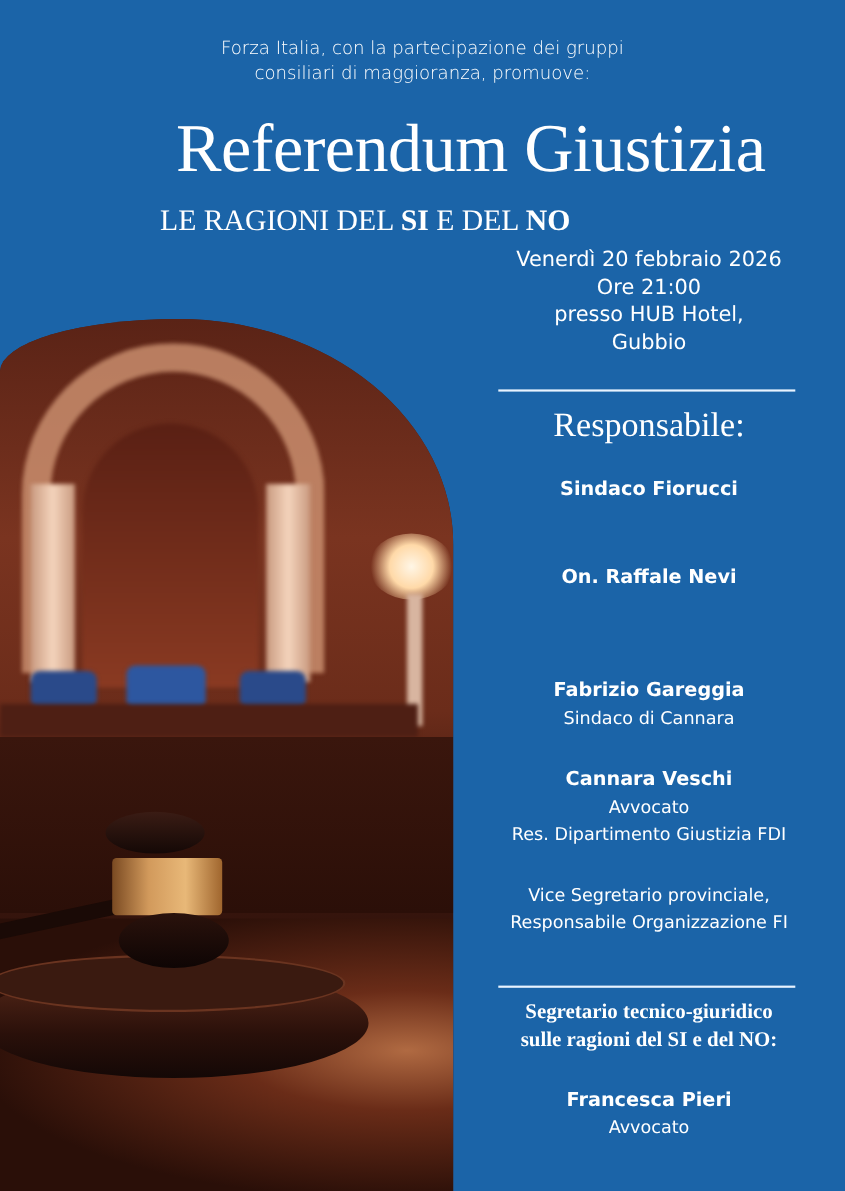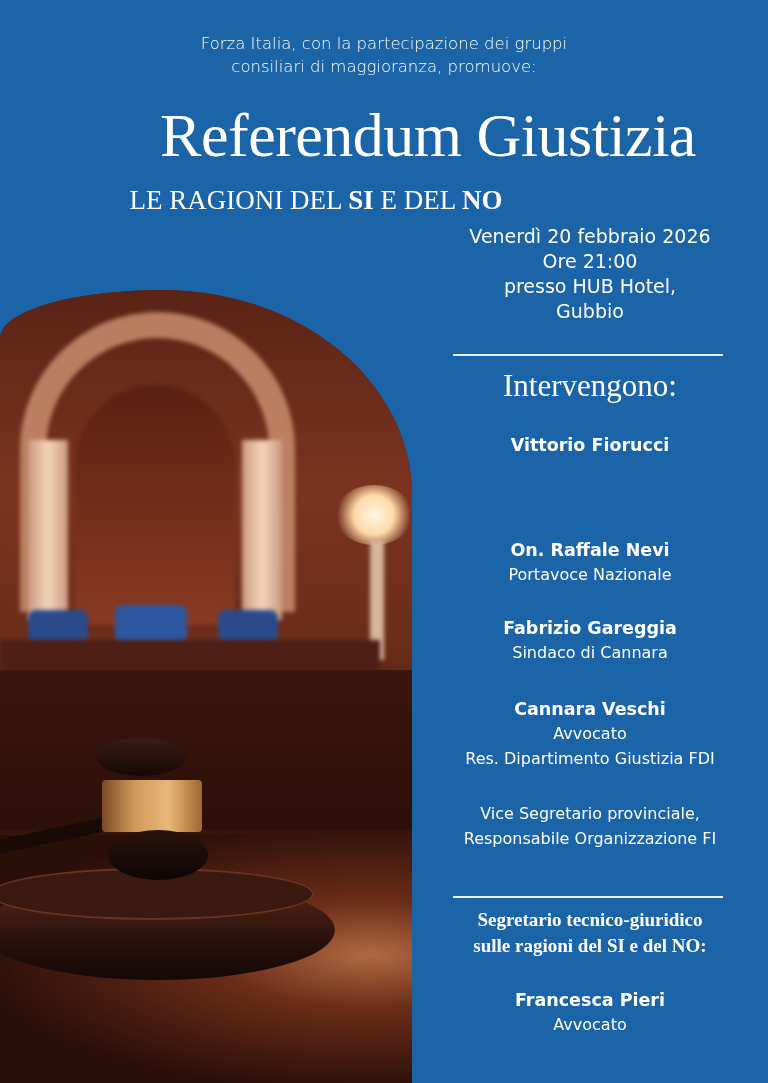--- a/index.html
+++ b/index.html
@@ -1,21 +1,21 @@
 <!DOCTYPE html>
 <html><head>
 <meta charset="utf-8">
 <style>
   html, body { margin:0; padding:0; }
   body { width:768px; height:1083px; overflow:hidden; background:#1b64a8; position:relative; color:#fff; }
   .sans { font-family: "DejaVu Sans", "Liberation Sans", sans-serif; }
   .serif { font-family: "Liberation Serif", "DejaVu Serif", serif; }
   .intro { position:absolute; top:32px; left:0; width:768px; text-align:center; font-size:16.5px; line-height:23px; font-weight:300; }
   .title { position:absolute; top:96px; left:0; width:768px; text-align:center; font-size:62px; line-height:78px; letter-spacing:-0.5px;padding-left:44px; }
-  .subtitle { position:absolute; top:182px; left:0; width:632px; text-align:center; font-size:27px; line-height:36px; }
+  .subtitle { position:absolute; top:182px; left:0; width:632px; text-align:center; font-size:27px; line-height:36px;padding-left:16px; }
   .subtitle b { font-weight:bold; }
 
   .photo { position:absolute; left:0; top:290px; width:412px; height:793px; overflow:hidden;
            border-top-left-radius:170px 50px; border-top-right-radius:262px 215px;
            background:#4a1d12; }
   .photo .layer { position:absolute; }
 
   .info { position:absolute; left:420px; width:340px; text-align:center; }
   .event { top:224px; font-size:19px; line-height:25px; }
   .rule { position:absolute; left:453px; width:270px; height:2px; background:#e8f3ff; }
@@ -73,29 +73,28 @@
 
 <div class="info sans event">
   <div>Venerdì 20 febbraio 2026</div>
   <div>Ore 21:00</div>
   <div>presso HUB Hotel,</div>
   <div>Gubbio</div>
 </div>
 
 <div class="rule" style="top:354px;"></div>
 
-<div class="info serif intervengono">Intervengono:</div>
+<div class="info serif intervengono">Responsabile:</div>
 
 <div class="speaker sans" style="top:433px;">
-  <div class="name">Vittorio Fiorucci</div>
+  <div class="name">Sindaco Fiorucci</div>
 </div>
 
-<div class="speaker sans" style="top:513px;margin-top:25px;">
+<div class="speaker sans" style="top:513px;">
   <div class="name">On. Raffale Nevi</div>
-  <div class="role">Portavoce Nazionale</div>
 </div>
 
 <div class="speaker sans" style="top:616px;">
   <div class="name">Fabrizio Gareggia</div>
   <div class="role">Sindaco di Cannara</div>
 </div>
 
 <div class="speaker sans" style="top:697px;">
   <div class="name">Cannara Veschi</div>
   <div class="role">Avvocato</div>

